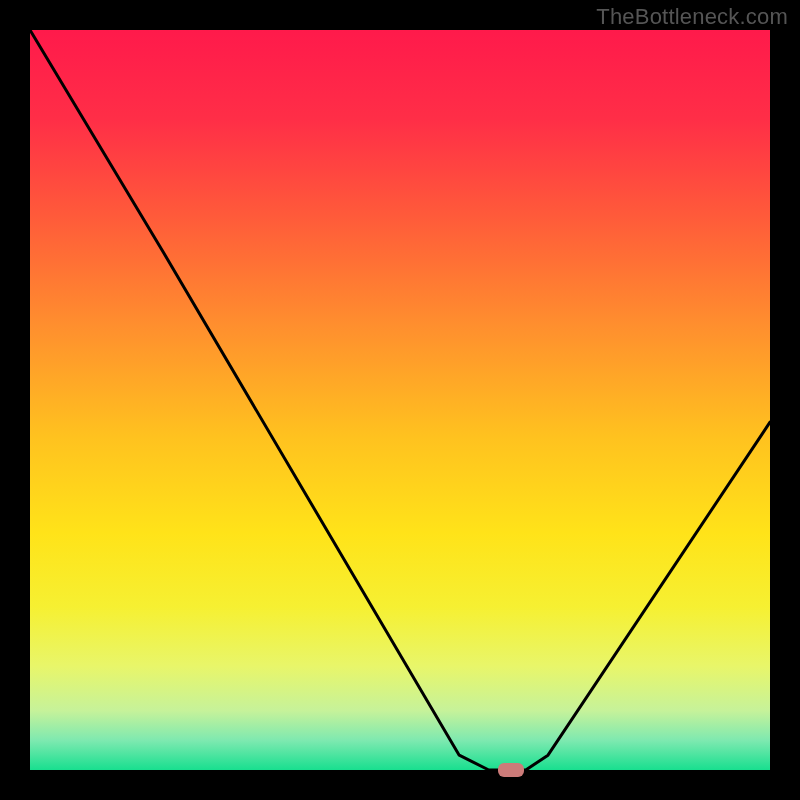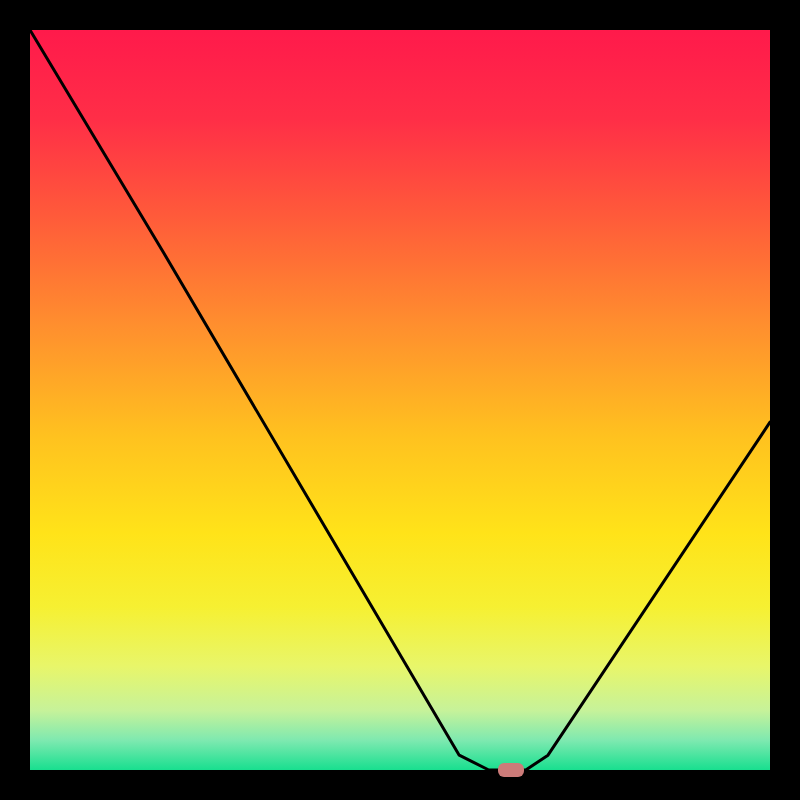--- a/index.html
+++ b/index.html
@@ -29,20 +29,21 @@
   svg.chart {
     position: absolute;
     top: 0;
     left: 0;
   }
 </style>
 </head>
 <body>
 
 <div class="chart-container">
+  <div class="watermark">TheBottleneck.com</div>
   <svg class="chart" width="800" height="800" viewBox="0 0 800 800">
     <defs>
       <linearGradient id="heat" x1="0" y1="0" x2="0" y2="1">
           <stop offset="0.0%" stop-color="#ff1a4b"></stop>
           <stop offset="12.0%" stop-color="#ff2e47"></stop>
           <stop offset="25.0%" stop-color="#ff5a3a"></stop>
           <stop offset="40.0%" stop-color="#ff8f2e"></stop>
           <stop offset="55.0%" stop-color="#ffc21f"></stop>
           <stop offset="68.0%" stop-color="#ffe319"></stop>
           <stop offset="78.0%" stop-color="#f6f032"></stop>

